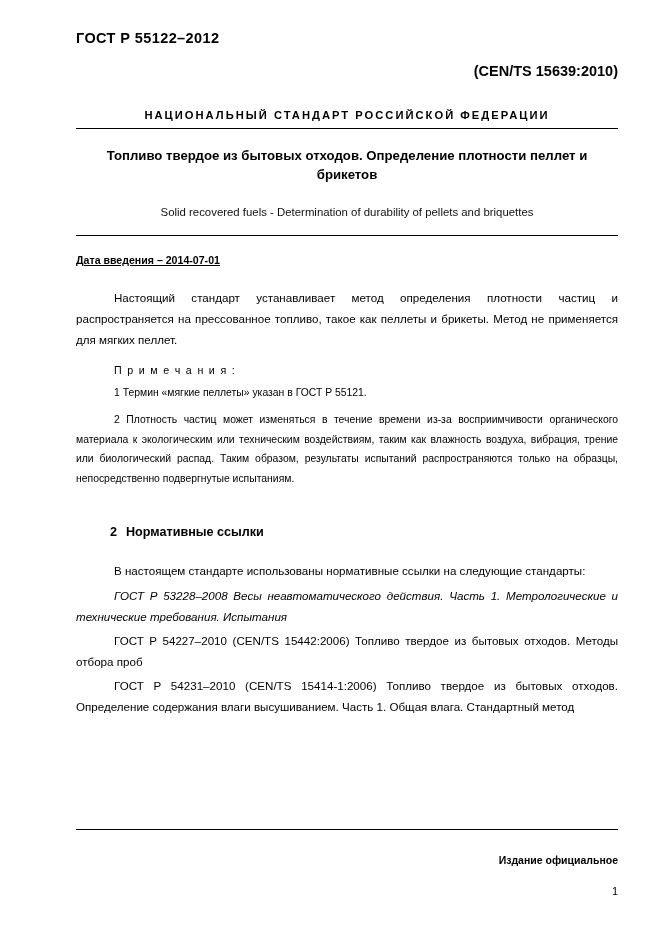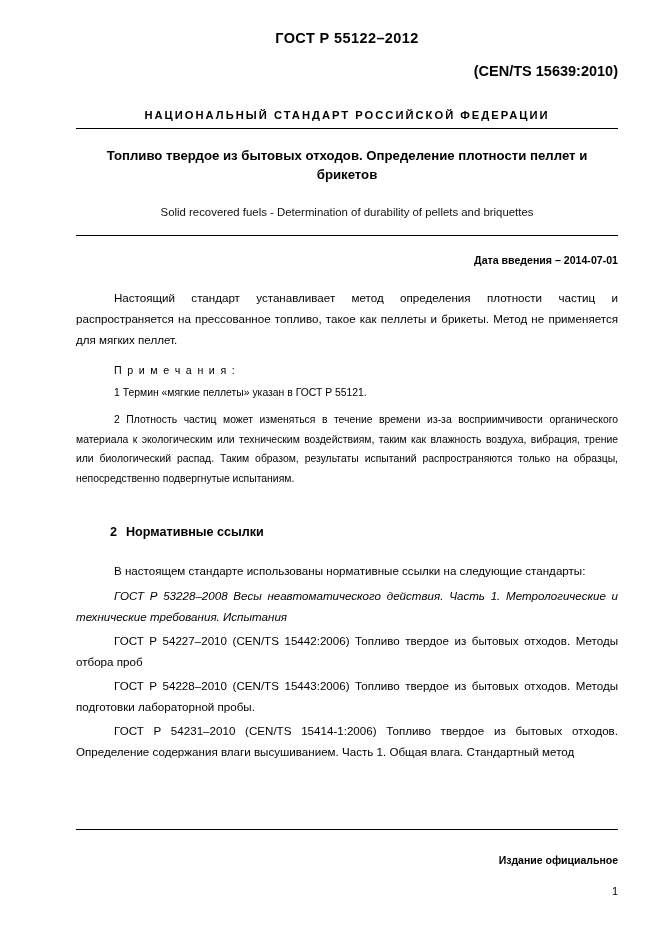--- a/index.html
+++ b/index.html
@@ -25,21 +25,21 @@
   }
   .content {
     position: absolute;
     left: 76px;
     top: 0;
     width: 542px;
   }
 
   
   .doc-code {
-    text-align: center;
+    text-align: left;
     font-size: 14.5px;
     font-weight: bold;
     letter-spacing: 0.4px;
     margin-top: 30px;
   }
   .doc-code-sub {
     text-align: right;
     font-size: 14.5px;
     font-weight: bold;
     margin-top: 17px;
@@ -71,23 +71,24 @@
     text-align: center;
     color: #111;
   }
   .rule2 {
     border: none;
     border-top: 1px solid #000;
     margin-top: 17px;
   }
   .intro-date {
     margin-top: 18px;
-    text-align: right;
+    text-align: left;
     font-size: 10.6px;
     font-weight: bold;
+    text-decoration: underline;
   }
 
   h2.section {
     font-size: 12.6px;
     font-weight: bold;
     margin: 33px 0 0 0;
     padding-left: 82px;
   }
   h2.section.s2 {
     padding-left: 34px;
@@ -184,21 +185,20 @@
     <p class="note">1  Термин «мягкие пеллеты» указан в ГОСТ Р 55121.</p>
     <p class="note">2  Плотность частиц может изменяться в течение времени из-за восприимчивости органического материала к экологическим или техническим воздействиям, таким как влажность воздуха, вибрация, трение или биологический распад. Таким образом,  результаты испытаний распространяются только на образцы, непосредственно подвергнутые испытаниям.</p>
 
     <h2 class="section s2">
       <span class="section-num">2</span><span>Нормативные  ссылки</span>
     </h2>
 
     <p class="list-lead">В настоящем стандарте использованы нормативные ссылки на следующие стандарты:</p>
     <p class="ref italic">ГОСТ  Р  53228–2008  Весы  неавтоматического  действия.  Часть  1. Метрологические и технические требования. Испытания</p>
     <p class="ref">ГОСТ  Р  54227–2010  (CEN/TS 15442:2006)    Топливо  твердое  из  бытовых отходов. Методы отбора проб</p>
-    <p class="ref">ГОСТ  Р  54228–2010  (CEN/TS 15443:2006)  Топливо  твердое  из  бытовых отходов. Методы подготовки лабораторной пробы.</p>
     <p class="ref">ГОСТ  Р  54231–2010  (CEN/TS 15414-1:2006)    Топливо  твердое  из  бытовых отходов. Определение содержания влаги высушиванием. Часть 1. Общая влага. Стандартный метод</p>
 
   </div>
 
   <div class="footer">
     <hr>
     <div class="official">Издание официальное</div>
   </div>
 
   <div class="page-number">1</div>

